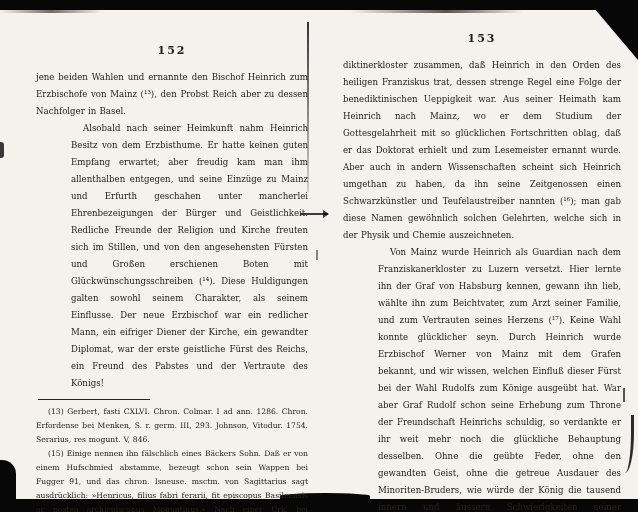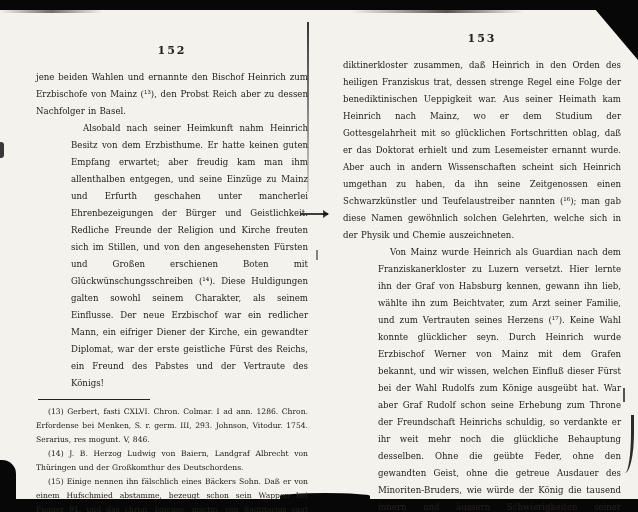--- a/index.html
+++ b/index.html
@@ -118,21 +118,20 @@
 
   <div class="page page-left">
     <div class="pagenum">152</div>
     <div class="body">
       <p>jene beiden Wahlen und ernannte den Bischof Heinrich zum Erzbischofe von Mainz (¹³), den Probst Reich aber zu dessen Nachfolger in Basel.</p>
       <p class="indent">Alsobald nach seiner Heimkunft nahm Heinrich Besitz von dem Erzbisthume. Er hatte keinen guten Empfang erwartet; aber freudig kam man ihm allenthalben entgegen, und seine Einzüge zu Mainz und Erfurth geschahen unter mancherlei Ehrenbezeigungen der Bürger und Geistlichkeit. Redliche Freunde der Religion und Kirche freuten sich im Stillen, und von den angesehensten Fürsten und Großen erschienen Boten mit Glückwünschungsschreiben (¹⁴). Diese Huldigungen galten sowohl seinem Charakter, als seinem Einflusse. Der neue Erzbischof war ein redlicher Mann, ein eifriger Diener der Kirche, ein gewandter Diplomat, war der erste geistliche Fürst des Reichs, ein Freund des Pabstes und der Vertraute des Königs!</p>
     </div>
     <div class="fn-rule"></div>
     <div class="footnotes">
       <p>(13) Gerbert, fasti CXLVI. Chron. Colmar. I ad ann. 1286. Chron. Erfordense bei Menken, S. r. germ. III, 293. Johnson, Vitodur. 1754. Serarius, res mogunt. V, 846.</p>
-      <p>(14) J. B. Herzog Ludwig von Baiern, Landgraf Albrecht von Thüringen und der Großkomthur des Deutschordens.</p>
       <p>(15) Einige nennen ihn fälschlich eines Bäckers Sohn. Daß er von einem Hufschmied abstamme, bezeugt schon sein Wappen bei Fugger 91, und das chron. Isneuse. msctm. von Sagittarius sagt ausdrücklich: »Henricus, filius fabri ferarii, fit episcopus Basileensis ac postea archiepiscopus Moguntinus.« Nach einer Urk. bei Würdtwein, sub nova IV, praef. 44, hieß sein Geschlechtsname »Kugelmann«.</p>
     </div>
   </div>
 
   <div class="page page-right">
     <div class="pagenum">153</div>
     <div class="body">
       <p>diktinerkloster zusammen, daß Heinrich in den Orden des heiligen Franziskus trat, dessen strenge Regel eine Folge der benediktinischen Ueppigkeit war. Aus seiner Heimath kam Heinrich nach Mainz, wo er dem Studium der Gottesgelahrheit mit so glücklichen Fortschritten oblag, daß er das Doktorat erhielt und zum Lesemeister ernannt wurde. Aber auch in andern Wissenschaften scheint sich Heinrich umgethan zu haben, da ihn seine Zeitgenossen einen Schwarzkünstler und Teufelaustreiber nannten (¹⁶); man gab diese Namen gewöhnlich solchen Gelehrten, welche sich in der Physik und Chemie auszeichneten.</p>
       <p class="indent">Von Mainz wurde Heinrich als Guardian nach dem Franziskanerkloster zu Luzern versetzt. Hier lernte ihn der Graf von Habsburg kennen, gewann ihn lieb, wählte ihn zum Beichtvater, zum Arzt seiner Familie, und zum Vertrauten seines Herzens (¹⁷). Keine Wahl konnte glücklicher seyn. Durch Heinrich wurde Erzbischof Werner von Mainz mit dem Grafen bekannt, und wir wissen, welchen Einfluß dieser Fürst bei der Wahl Rudolfs zum Könige ausgeübt hat. War aber Graf Rudolf schon seine Erhebung zum Throne der Freundschaft Heinrichs schuldig, so verdankte er ihr weit mehr noch die glückliche Behauptung desselben. Ohne die geübte Feder, ohne den gewandten Geist, ohne die getreue Ausdauer des Minoriten-Bruders, wie würde der König die tausend innern und äussern Schwierigkeiten seiner Reichsverwesung</p>
     </div>

